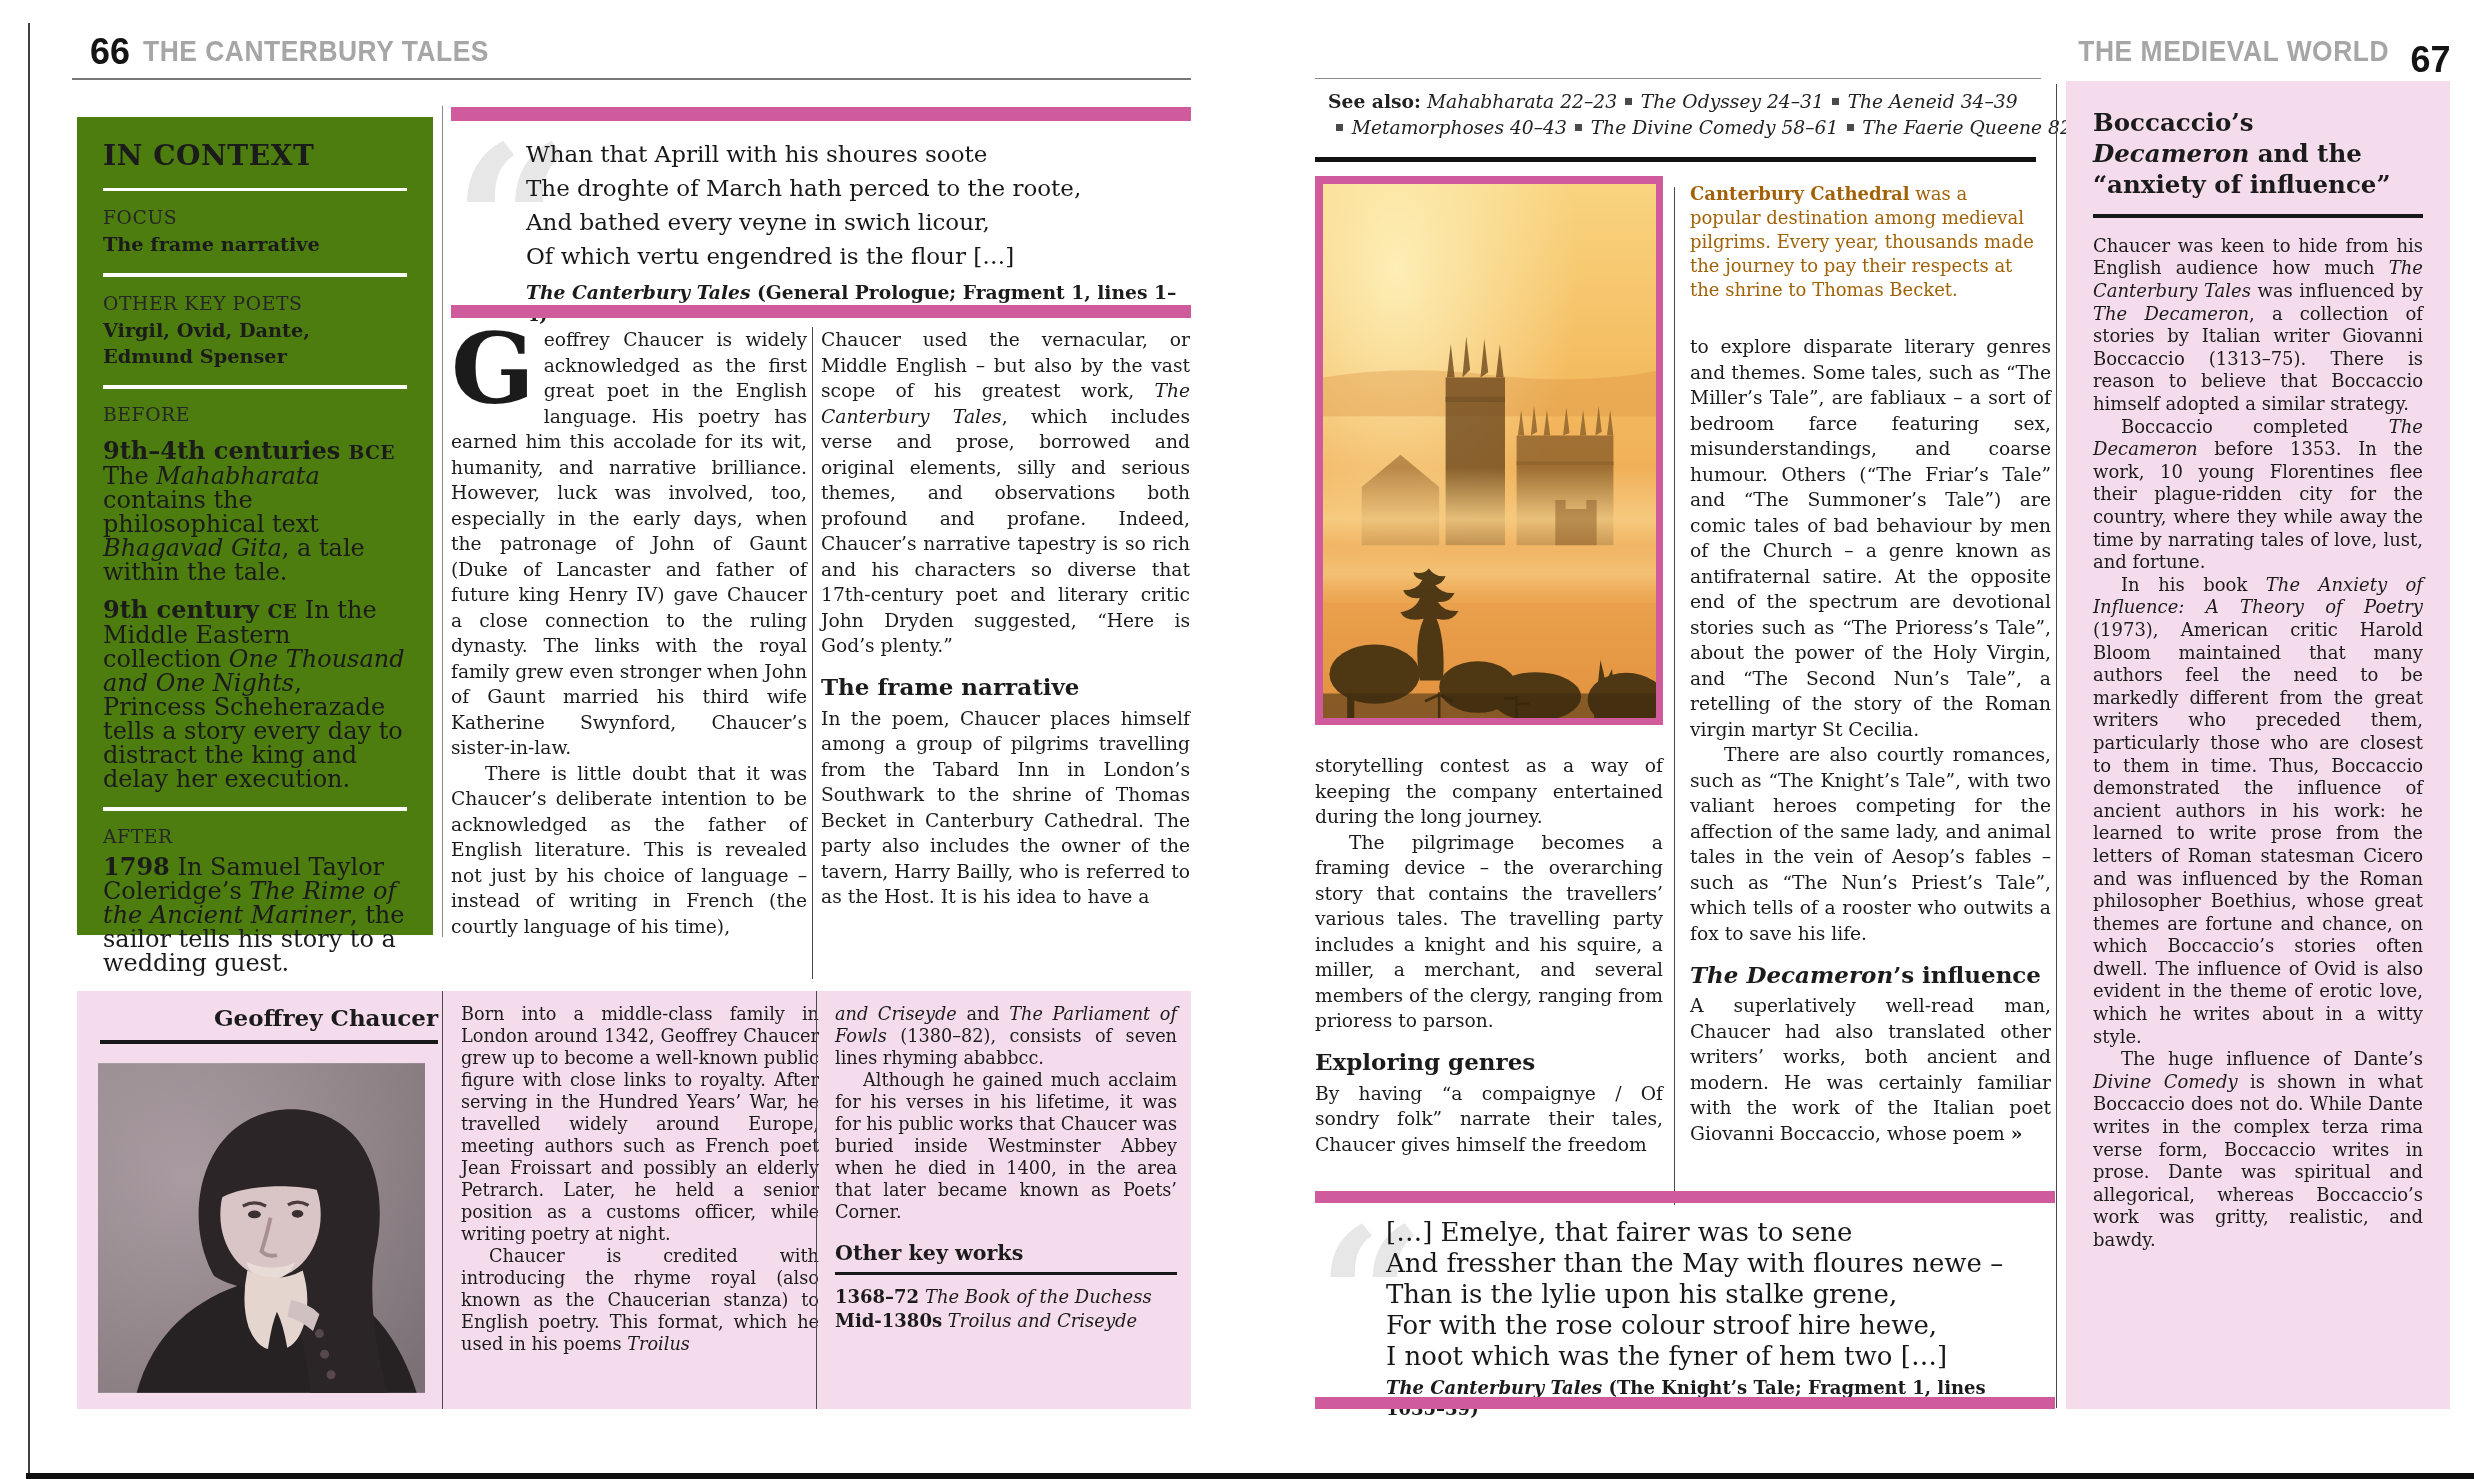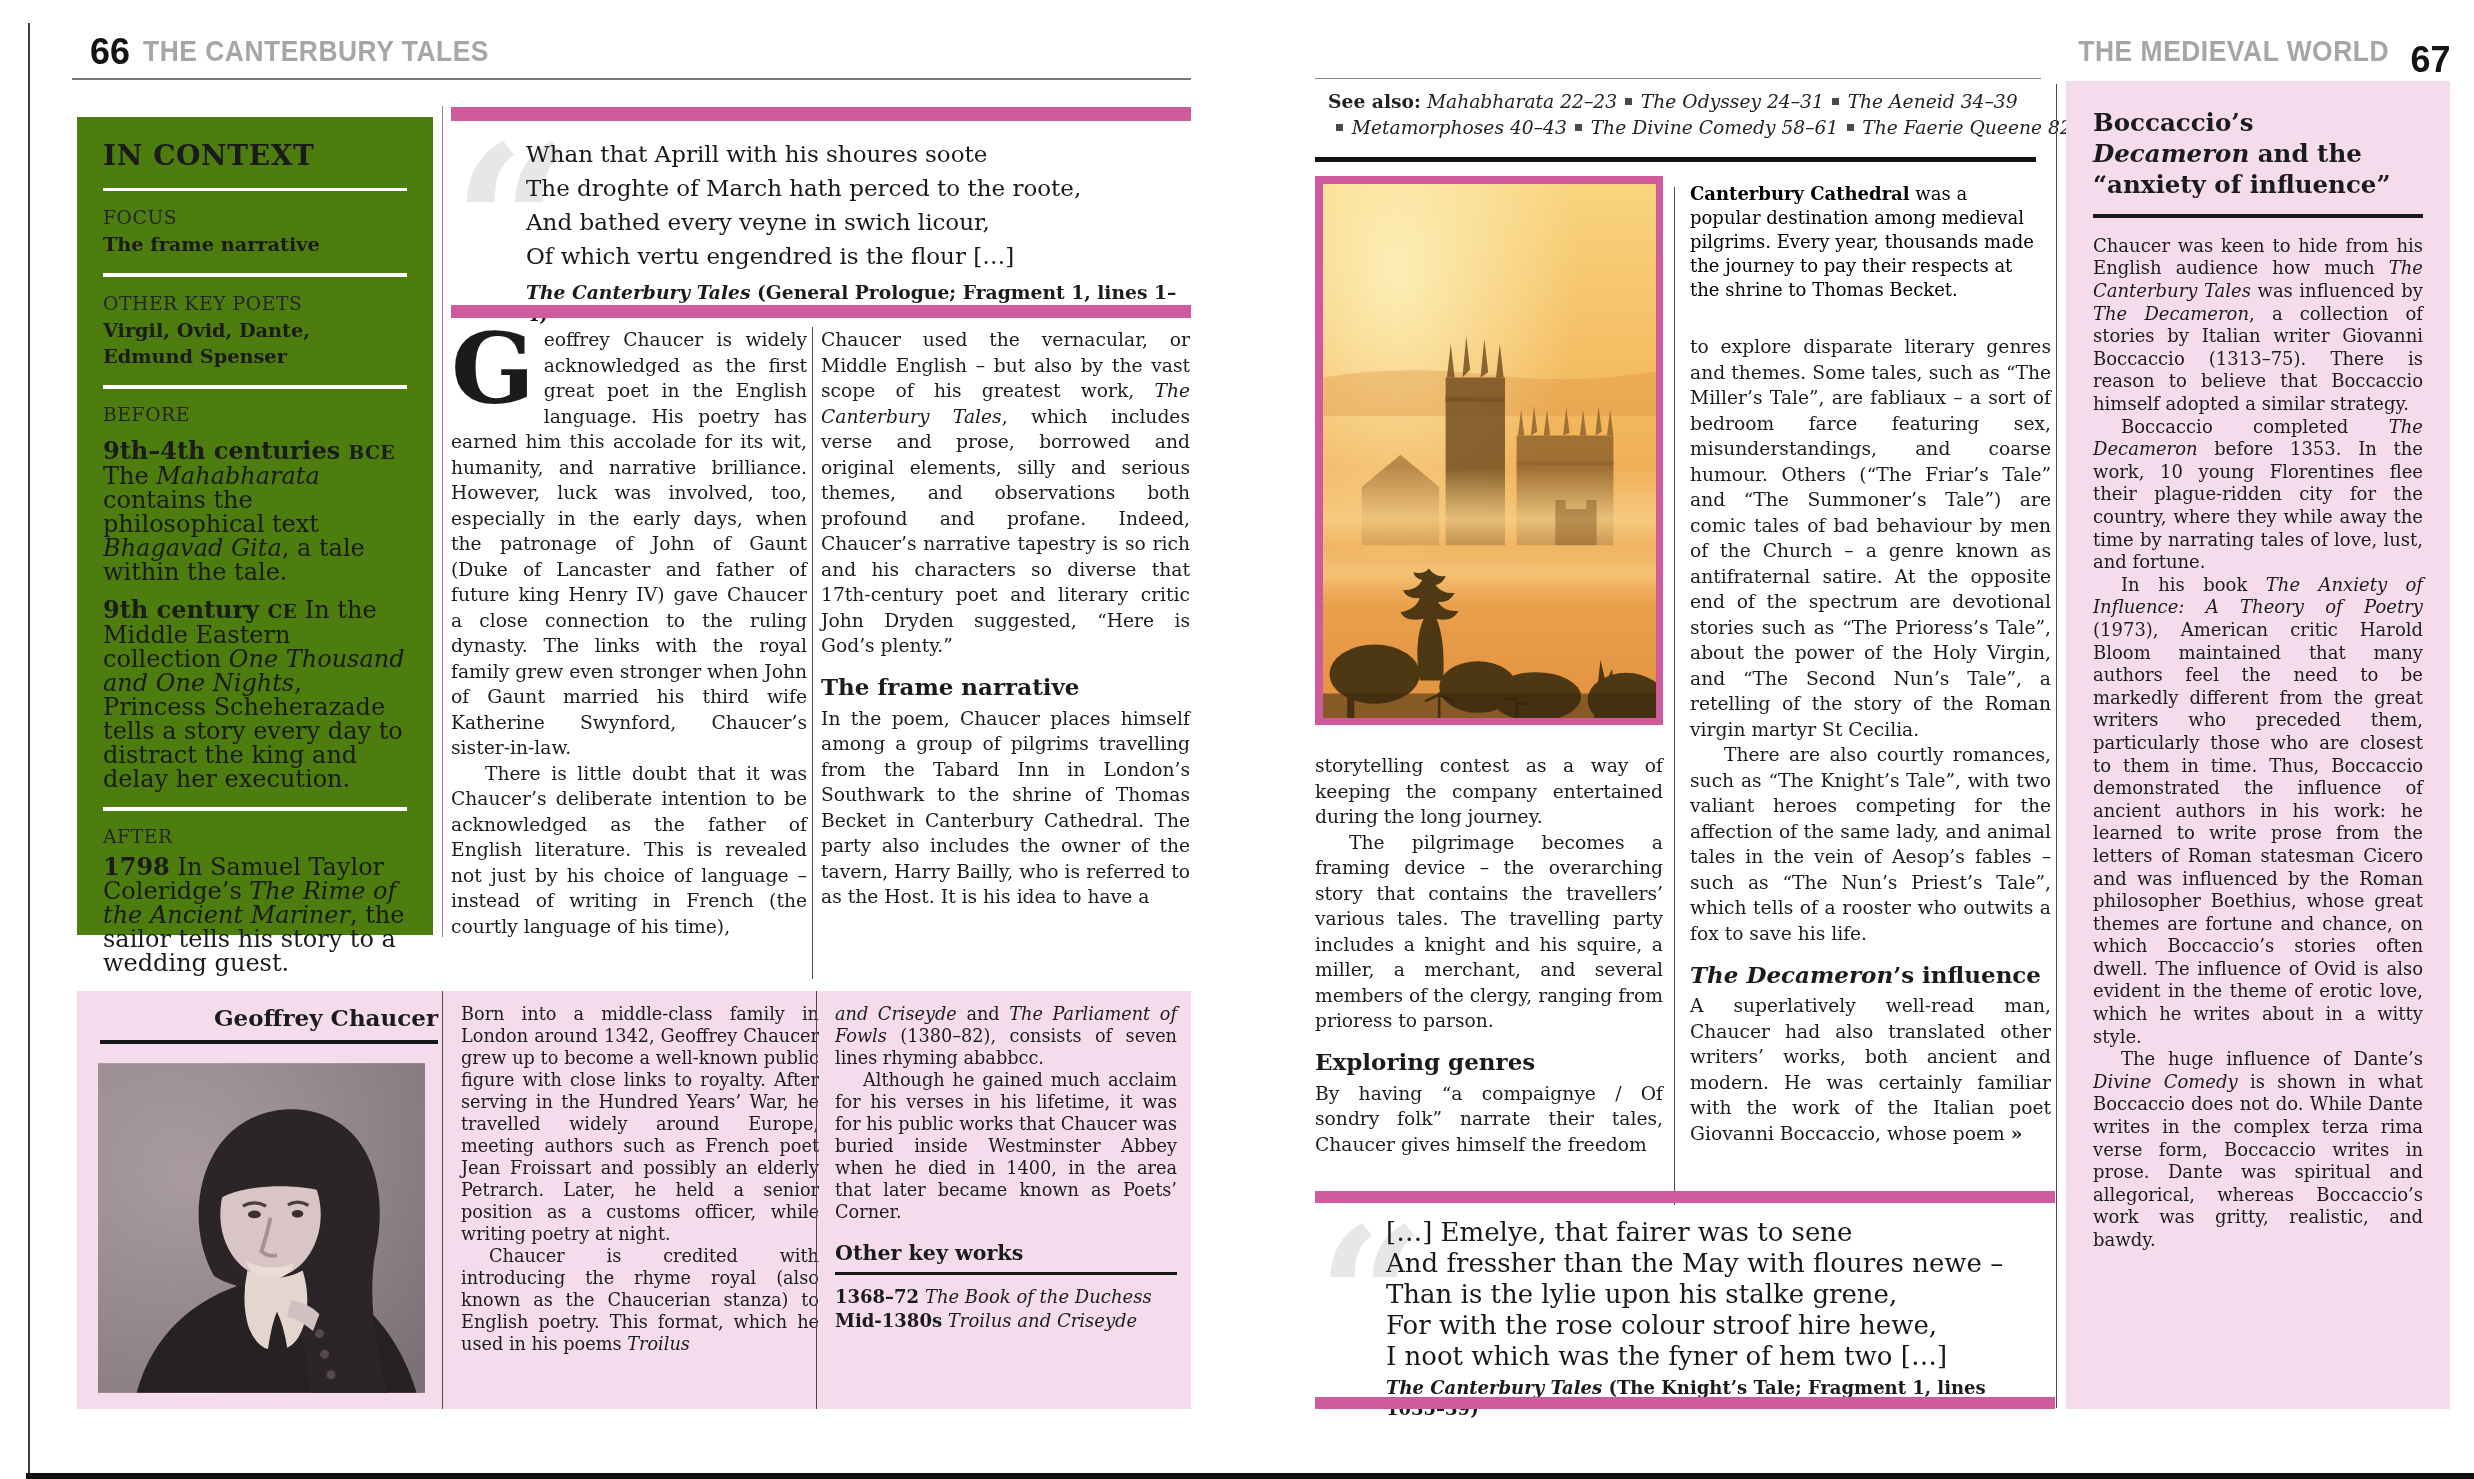--- a/index.html
+++ b/index.html
@@ -36,21 +36,21 @@
   
   .pinkbox{background:#f4dcec;}
   .cbx-title{font-size:23px;font-weight:bold;text-align:right;}
   .cbx-rule{height:3.9px;background:#181818;margin-top:9px;}
   .boxtext{font-size:17.7px;line-height:22px;text-align:justify;}
   .boxtext p{margin:0;}
   .boxtext .indent{text-indent:28px;}
   .works-head{font-size:20.6px;font-weight:bold;margin-top:19.3px;}
   .works-rule{height:3.2px;background:#181818;margin:7.7px 0 10.3px 0;}
   .works-line{font-size:18px;line-height:24px;}
-  .caption{font-size:18px;line-height:24px;color:#000000;}
+  .caption{font-size:18px;line-height:24px;color:#a16207;}
   .sb{padding:26px 27px;box-sizing:border-box;}
   .sb-title{font-size:24.5px;line-height:31px;font-weight:bold;}
   .sb-rule{height:3.9px;background:#181818;margin:14px 0 17px 0;}
   .sb-p{font-size:18px;line-height:22.6px;text-align:justify;margin:0;}
   .sb-p.indent{text-indent:28px;}
   .seealso{font-size:18.7px;line-height:26px;color:#222;white-space:nowrap;}
   .thickrule{background:#121212;height:4.5px;}
 </style>
 </head>
 <body>

